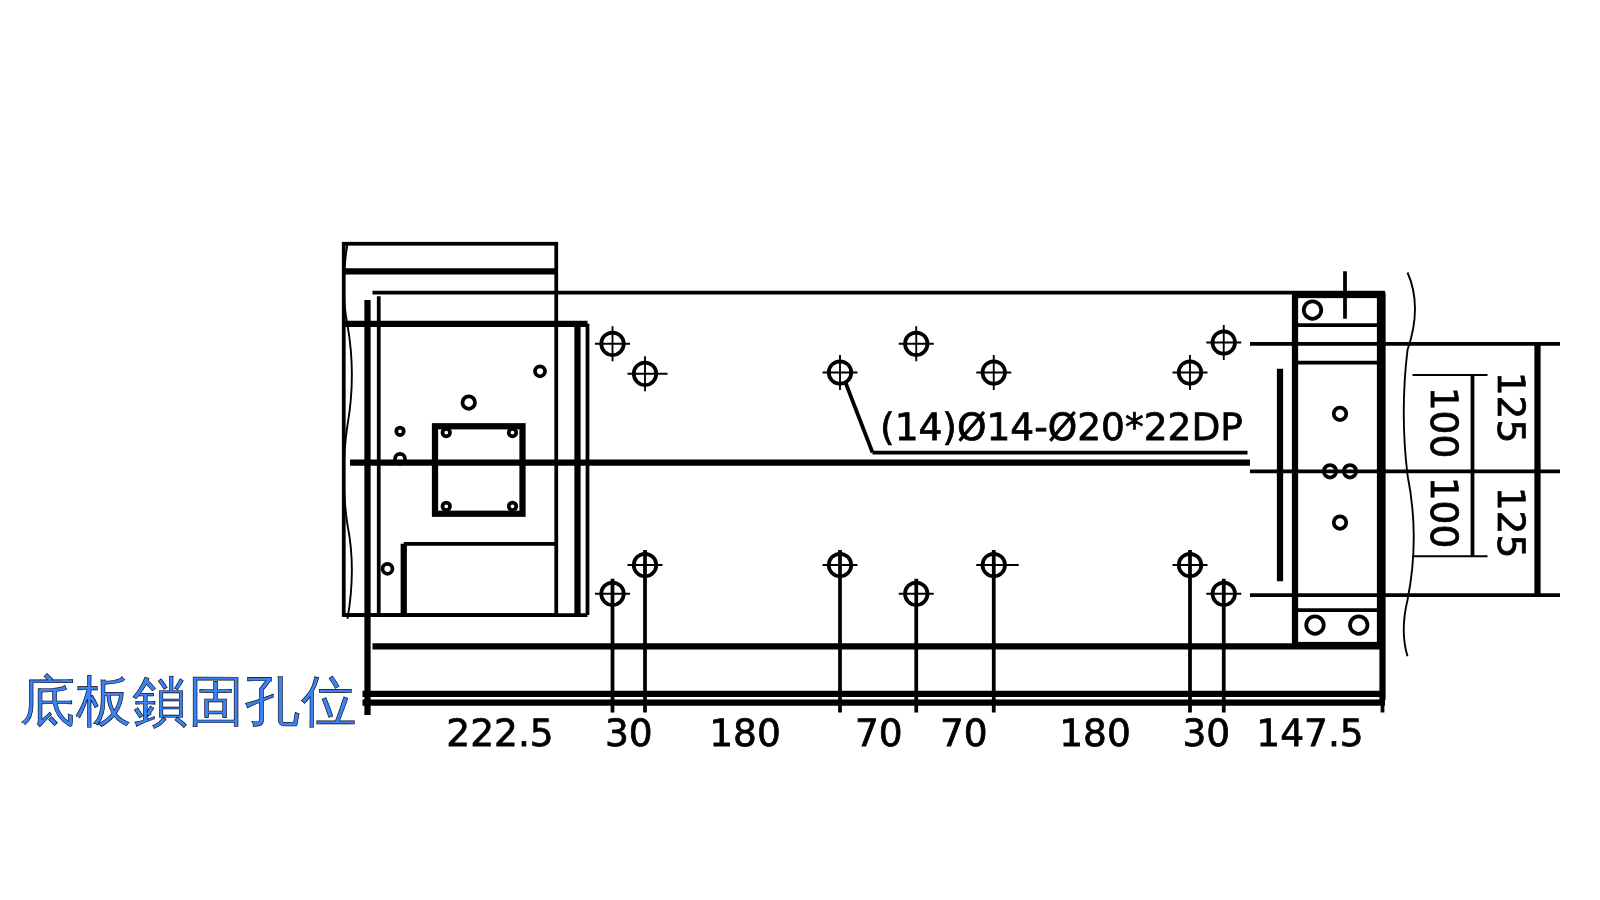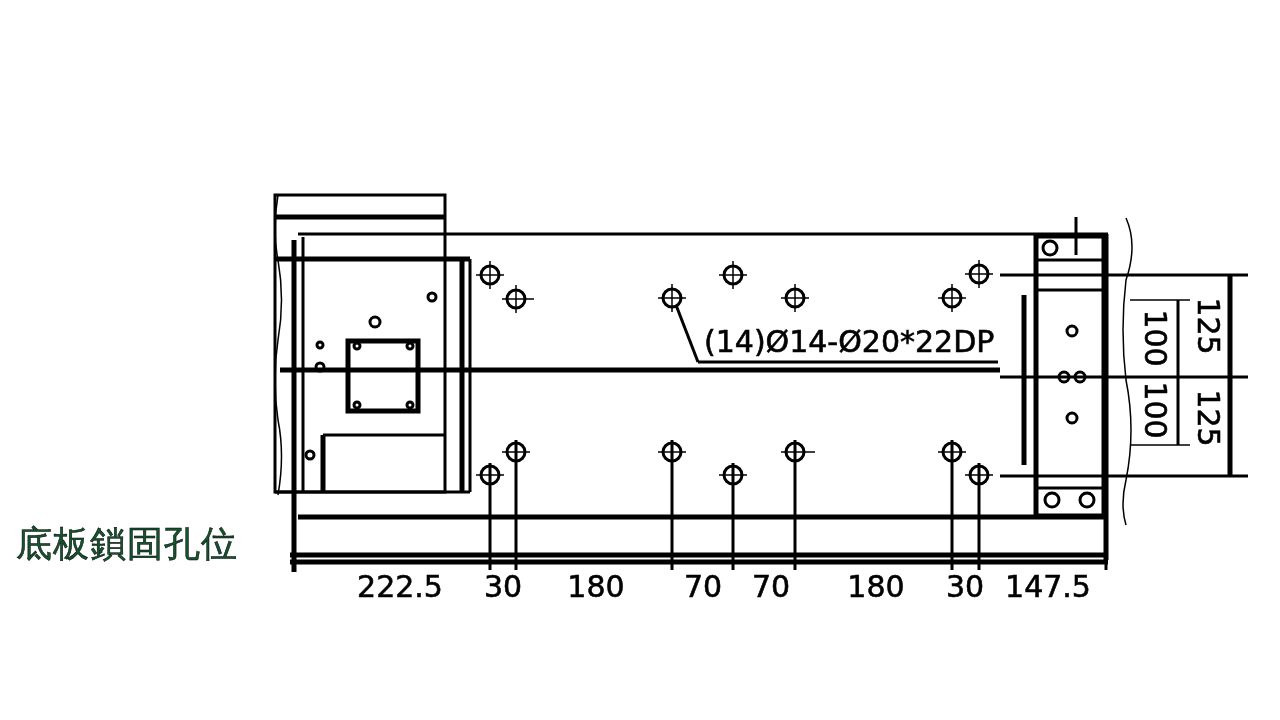--- a/index.html
+++ b/index.html
@@ -6,22 +6,22 @@
     body { width: 1280px; height: 720px; overflow: hidden; position: relative; }
     svg { position: absolute; left: 0; top: 0; }
     .ln { stroke: #000; fill: none; }
     .thick { stroke-width: 5; }
     .mid { stroke-width: 3; }
     .thin { stroke-width: 1.5; }
     .hole { stroke: #000; fill: none; stroke-width: 3; }
     .dimtxt { font-family: "DejaVu Sans", sans-serif; font-size: 30px; fill: #000; stroke: #000; stroke-width: 0.6; }
     .notetxt { font-family: "DejaVu Sans", sans-serif; font-size: 30px; fill: #000; stroke: #000; stroke-width: 0.6; }
     .title-label {
-      position: absolute; left: 16px; top: 520px;
-      font-family: "DejaVu Sans", sans-serif; font-size: 36px; color: #14532d;
+      position: absolute; left: 16px; top: 532px;
+      font-family: "DejaVu Sans", sans-serif; font-size: 44px; color: #3b82f6;
       letter-spacing: 1px; -webkit-text-stroke: 0.5px #000;
     }
   </style>
 </head>
 <body>
 
 <div class="title-label">底板鎖固孔位</div>
 
 <svg width="1280" height="720" viewBox="0 0 1280 720">
 

